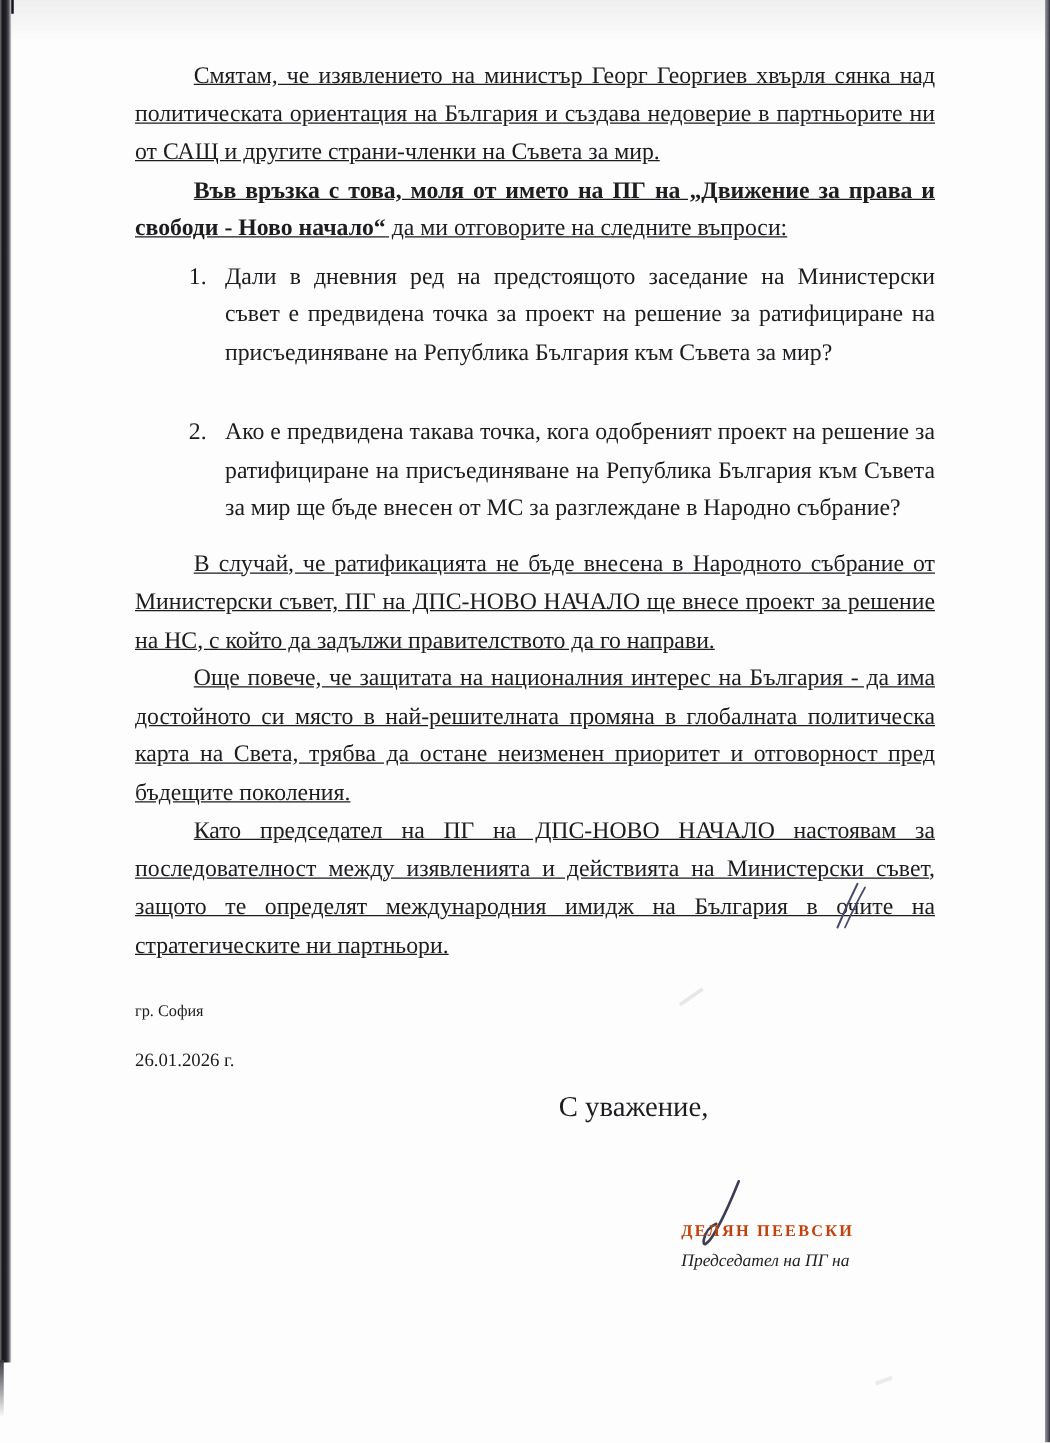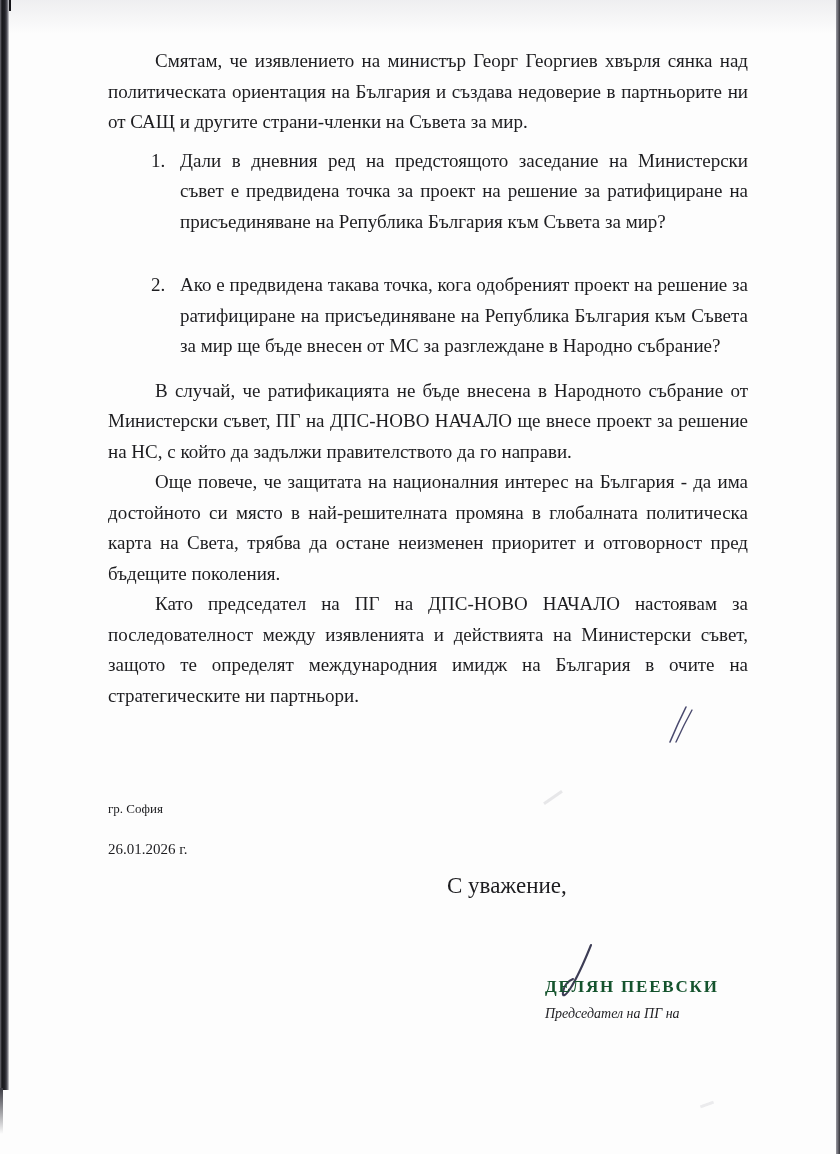--- a/index.html
+++ b/index.html
@@ -36,42 +36,42 @@
   .corner-dot {
     position: absolute; left: 0; top: 0; width: 11px; height: 11px;
     background: #141418;
   }
   
   .content {
     position: absolute; left: 108px; top: 46px; width: 640px;
     font-size: 19px; line-height: 30.5px;
     text-align: justify;
   }
-  .content p { margin: 0; }
+  .content p { margin: 0; text-decoration: underline; }
   .indent { text-indent: 47px; }
   .p1 { margin-bottom: 1px; }
   .p2 { margin-bottom: 8px; }
   .p2 .bold { font-weight: bold; }
   ol.questions {
     list-style: none; margin: 8px 0 14px 0; padding: 0 0 0 72px;
   }
   ol.questions li { position: relative; margin-bottom: 33px; text-align: justify; }
   ol.questions li:last-child { margin-bottom: 0; }
   ol.questions .num { position: absolute; left: -29px; top: 0; }
   .p3 { margin-bottom: 8px; }
   .p4 { margin-bottom: 9px; }
   .p5 { margin-bottom: 0; }
   
   .city    { position: absolute; left: 108px; top: 801px; font-size: 13px; }
   .date    { position: absolute; left: 108px; top: 841px; font-size: 15px; }
   .closing { position: absolute; left: 447px; top: 873px; font-size: 23px; }
   .sig-block { position: absolute; left: 545px; top: 977px; width: 230px; }
   .sig-name {
-    font-weight: bold; font-size: 17px; letter-spacing: 1.8px;
-    color: #14532d; white-space: nowrap;
+    font-weight: bold; font-size: 13px; letter-spacing: 1.8px;
+    color: #c2410c; white-space: nowrap;
   }
   .sig-title {
     font-style: italic; font-size: 14px; line-height: 27.5px;
     margin-top: 3px; color: #222226;
   }
   .signature-mark { position: absolute; left: 551px; top: 942px; }
   .pen-mark { position: absolute; left: 664px; top: 704px; }
   
   .smudge1 { position: absolute; left: 542px; top: 796px; width: 22px; height: 3px;
              background: #d8d8dc; transform: rotate(-35deg); opacity: .6; }
@@ -87,20 +87,21 @@
   <div class="corner-dot"></div>
   <div class="edge-left"></div>
   <div class="edge-left-tail"></div>
   <div class="edge-right"></div>
   <div class="smudge1"></div>
   <div class="smudge2"></div>
 
   <div class="content">
     <p class="indent p1">Смятам, че изявлението на министър Георг Георгиев хвърля сянка над политическата ориентация на България и създава недоверие в партньорите ни от САЩ и другите страни-членки на Съвета за мир.</p>
 
+    <p class="indent p2"><span class="bold">Във връзка с това, моля от името на ПГ на „Движение за права и свободи - Ново начало“</span><span> да ми отговорите на следните въпроси:</span></p>
 
     <ol class="questions">
       <li>
         <span class="num">1.</span>
         <span>Дали в дневния ред на предстоящото заседание на Министерски съвет е предвидена точка за проект на решение за ратифициране на присъединяване на Република България към Съвета за мир?</span>
       </li>
       <li>
         <span class="num">2.</span>
         <span>Ако е предвидена такава точка, кога одобреният проект на решение за ратифициране на присъединяване на Република България към Съвета за мир ще бъде внесен от МС за разглеждане в Народно събрание?</span>
       </li>

